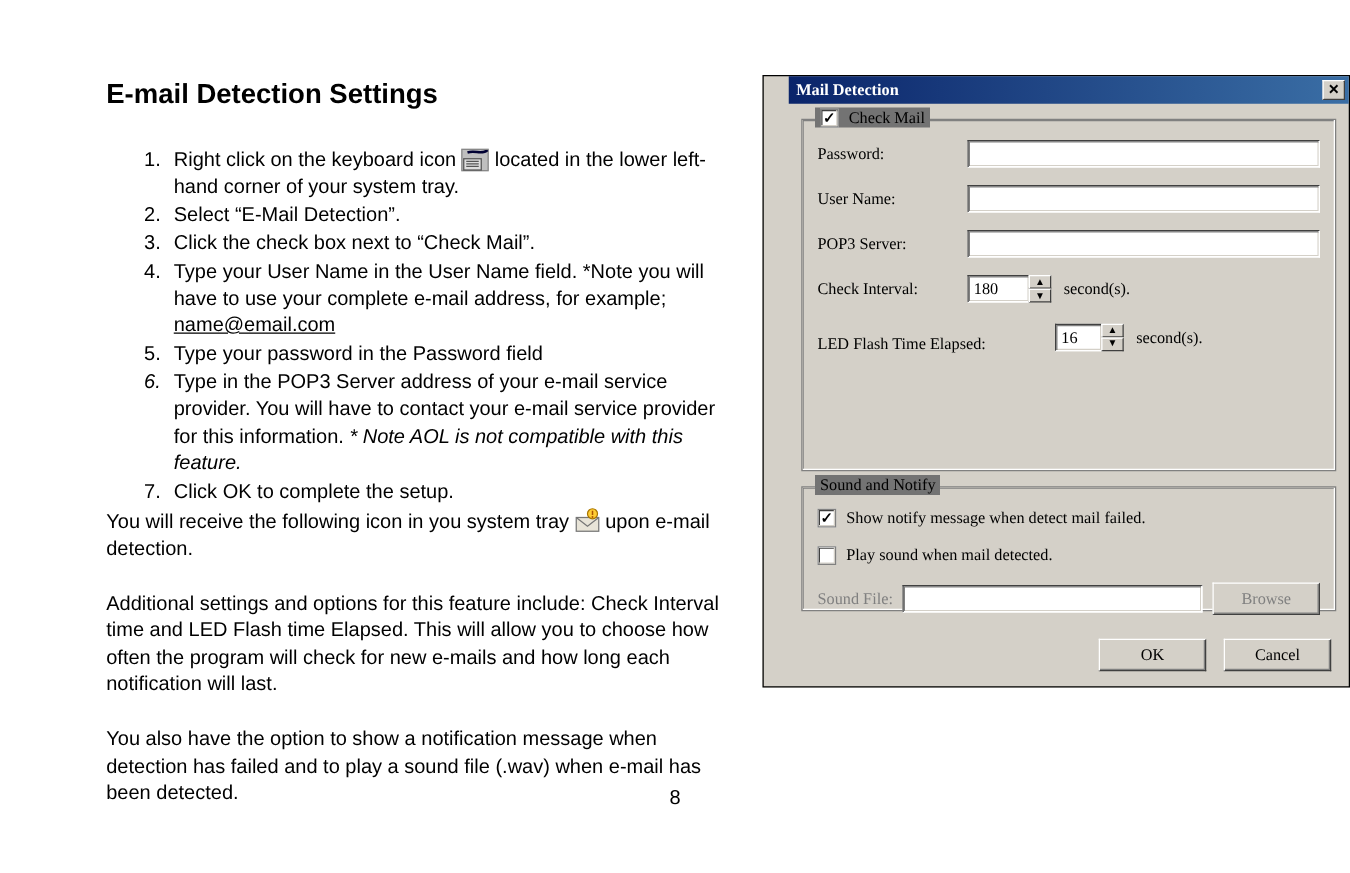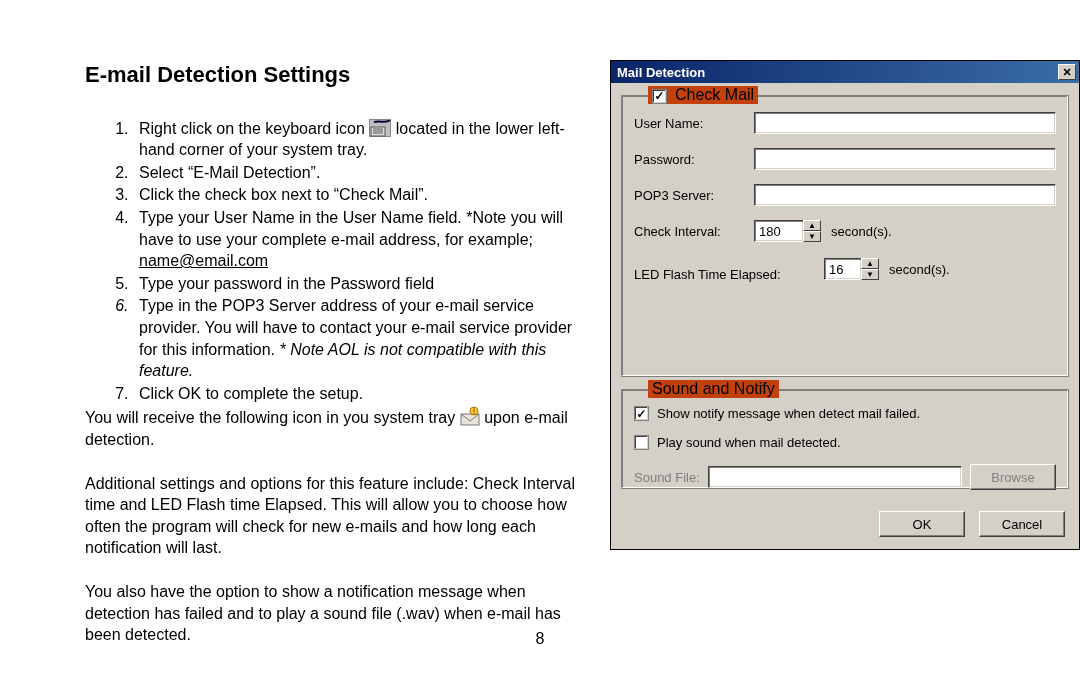--- a/index.html
+++ b/index.html
@@ -67,24 +67,25 @@
     left: 0; right: 0;
     text-align: center;
     font-size: 16px;
   }
 
   
   .dialog {
     flex: 0 0 470px;
     background: #d4d0c8;
     border: 1px solid #000;
-    font-family: Liberation Sans, sans-serif;
+    font-family: Liberation Serif, serif;
     font-size: 13px;
     height: 490px;
     position: relative;
+    padding-left: 20px;
   }
   .titlebar {
     height: 22px;
     background: linear-gradient(90deg, #0a246a 0%, #3a6ea5 100%);
     color: #fff;
     font-weight: bold;
     font-size: 13px;
     display: flex;
     align-items: center;
     padding: 0 3px 0 6px;
@@ -106,24 +107,24 @@
     border-left-color: #808080;
     border-top-color: #808080;
     box-shadow: inset -1px -1px 0 #fff, inset 1px 1px 0 #808080;
     margin: 12px 10px 8px 10px;
     padding: 16px 12px 14px 12px;
     position: relative;
   }
   .groupbox .legend {
     position: absolute;
     top: -10px;
-    left: 26px;
-    background: #c2410c;
+    left: 10px;
+    background: #737373;
     padding: 0 4px;
-    font-size: 16px;
+    font-size: 13px;
   }
   .dlg-row {
     display: flex;
     align-items: center;
     margin-bottom: 14px;
   }
   .dlg-row.last { margin-bottom: 0; }
   .chk {
     width: 15px; height: 15px;
     background: #fff;
@@ -243,25 +244,25 @@
         <span>✕</span>
       </span>
     </div>
 
     <div class="groupbox" style="height:282px;">
       <div class="legend">
         <span class="chk checked"></span><span>Check Mail</span>
       </div>
 
       <div class="dlg-row">
+        <span class="fld-label">Password:</span>
+        <span class="sunken-input"></span>
+      </div>
+      <div class="dlg-row">
         <span class="fld-label">User Name:</span>
-        <span class="sunken-input"></span>
-      </div>
-      <div class="dlg-row">
-        <span class="fld-label">Password:</span>
         <span class="sunken-input"></span>
       </div>
       <div class="dlg-row">
         <span class="fld-label">POP3 Server:</span>
         <span class="sunken-input"></span>
       </div>
       <div class="dlg-row">
         <span class="fld-label">Check Interval:</span>
         <span class="spin">
           <span class="sunken-input">180</span>

